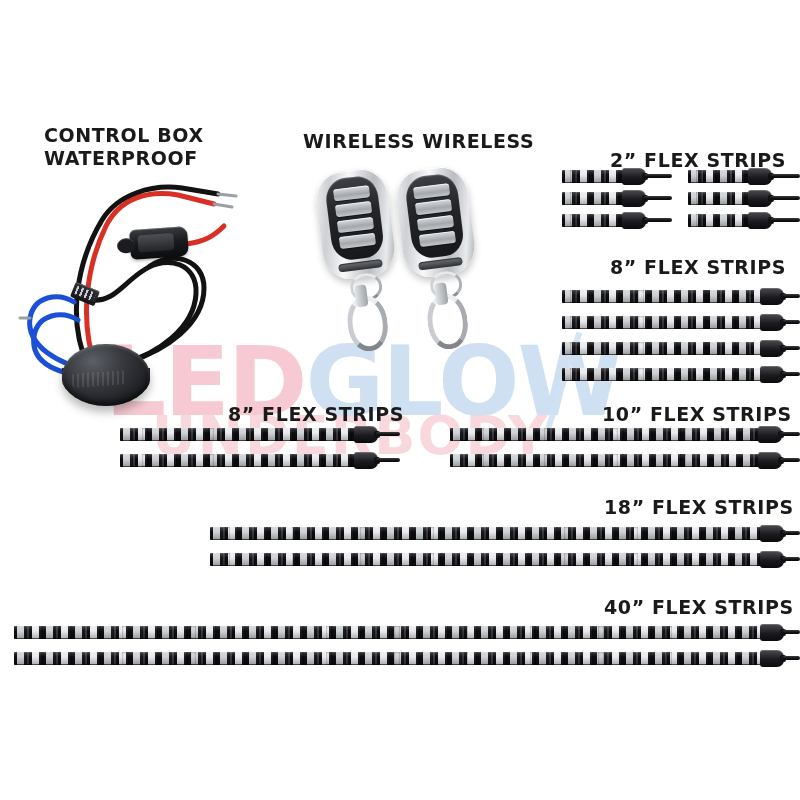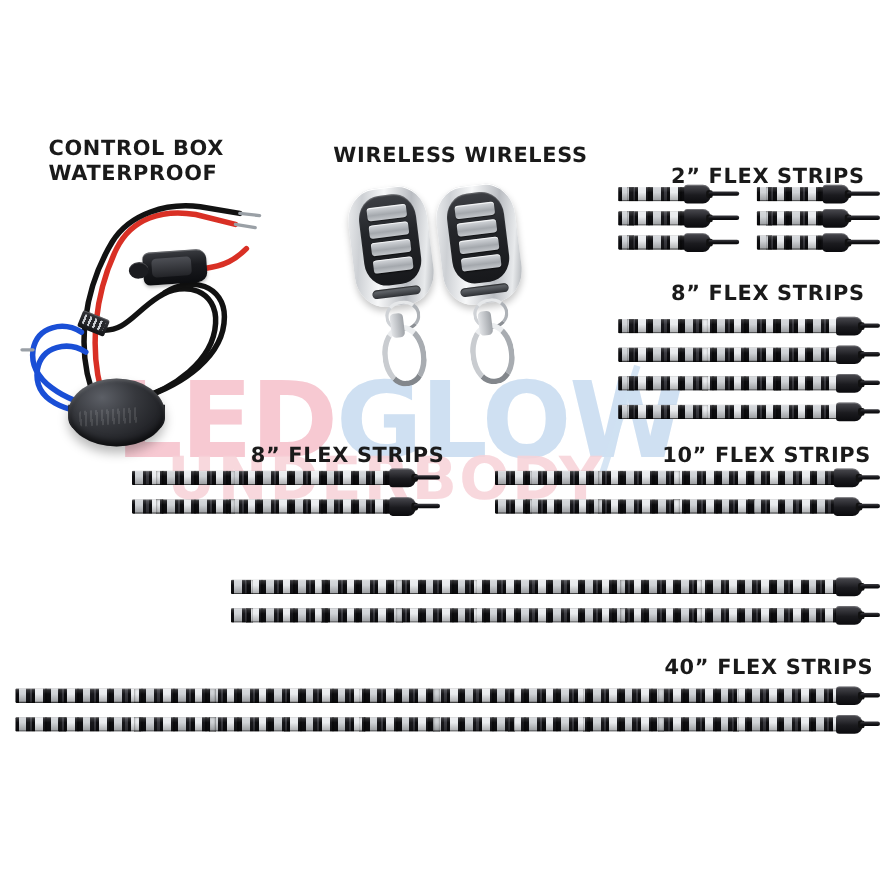--- a/index.html
+++ b/index.html
@@ -350,20 +350,21 @@
   <div class="strip" style="left:450px;top:454px;width:350px;">
     <div class="pcb" style="width:310px;"></div>
     <div class="solder" style="left:28px;"></div>
     <div class="solder" style="left:94px;"></div>
     <div class="solder" style="left:162px;"></div>
     <div class="solder" style="left:230px;"></div>
     <div class="cap" style="left:308px;"></div>
     <div class="lead" style="left:330px;width:20px;"></div>
   </div>
 
+  <div class="hdg" style="left:604px;top:496px;">18” FLEX STRIPS</div>
 
   <div class="strip" style="left:210px;top:527px;width:590px;">
     <div class="pcb" style="width:552px;"></div>
     <div class="solder" style="left:14px;"></div>
     <div class="solder" style="left:82px;"></div>
     <div class="solder" style="left:150px;"></div>
     <div class="solder" style="left:218px;"></div>
     <div class="solder" style="left:286px;"></div>
     <div class="solder" style="left:354px;"></div>
     <div class="solder" style="left:422px;"></div>

